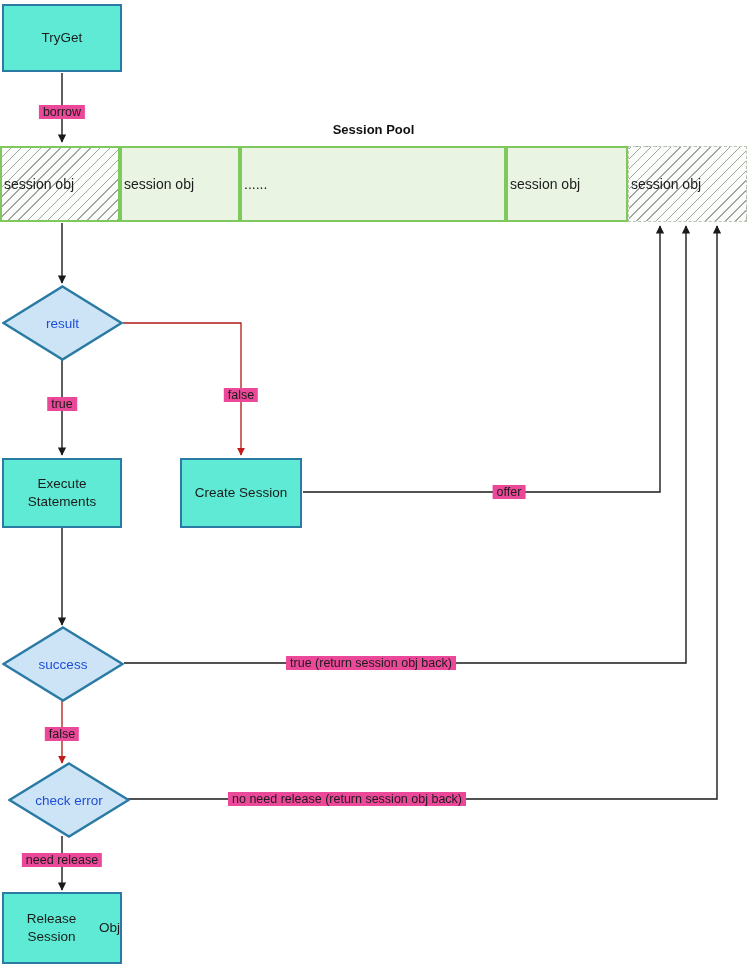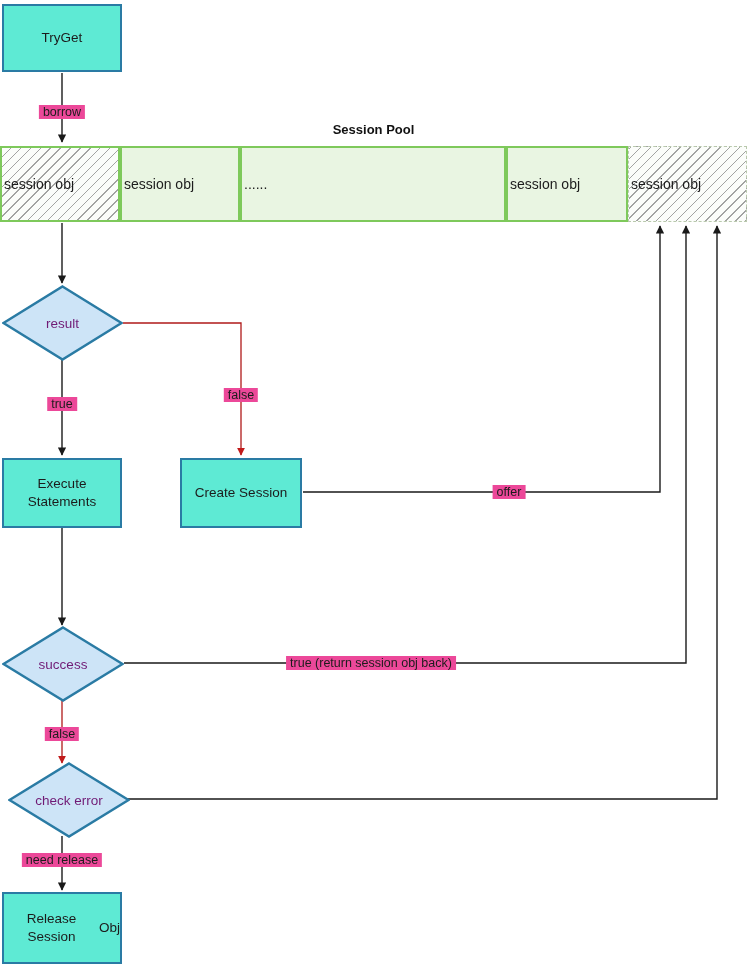--- a/index.html
+++ b/index.html
@@ -27,21 +27,21 @@
   }
   
   .diamond{
     position:absolute;
     z-index:3;
     display:flex;align-items:center;justify-content:center;
   }
   .diamond .dshape{position:absolute;left:0;top:0;width:100%;height:100%;}
   .diamond .dlabel{
     position:relative;z-index:2;
-    font-size:13.5px;color:#701a75;text-align:center;
+    font-size:13.5px;color:#1d4ed8;text-align:center;
     pointer-events:none;
   }
 
   
   #pool-title{
     position:absolute;
     left:0;top:122px;width:747px;
     text-align:center;
     font-size:13px;font-weight:bold;color:#111;
     z-index:4;
@@ -188,16 +188,17 @@
   <div class="elabel center" style="left:62px;top:397px;">true</div>
 
   <div class="elabel center" style="left:241px;top:388px;">false</div>
 
   <div class="elabel center" style="left:509px;top:485px;">offer</div>
 
   <div class="elabel center" style="left:371px;top:656px;">true (return session obj back)</div>
 
   <div class="elabel center" style="left:62px;top:727px;">false</div>
 
+  <div class="elabel center" style="left:347px;top:792px;">no need release (return session obj back)</div>
 
   <div class="elabel center" style="left:62px;top:853px;">need release</div>
 
 </div>
 
 </body></html>

